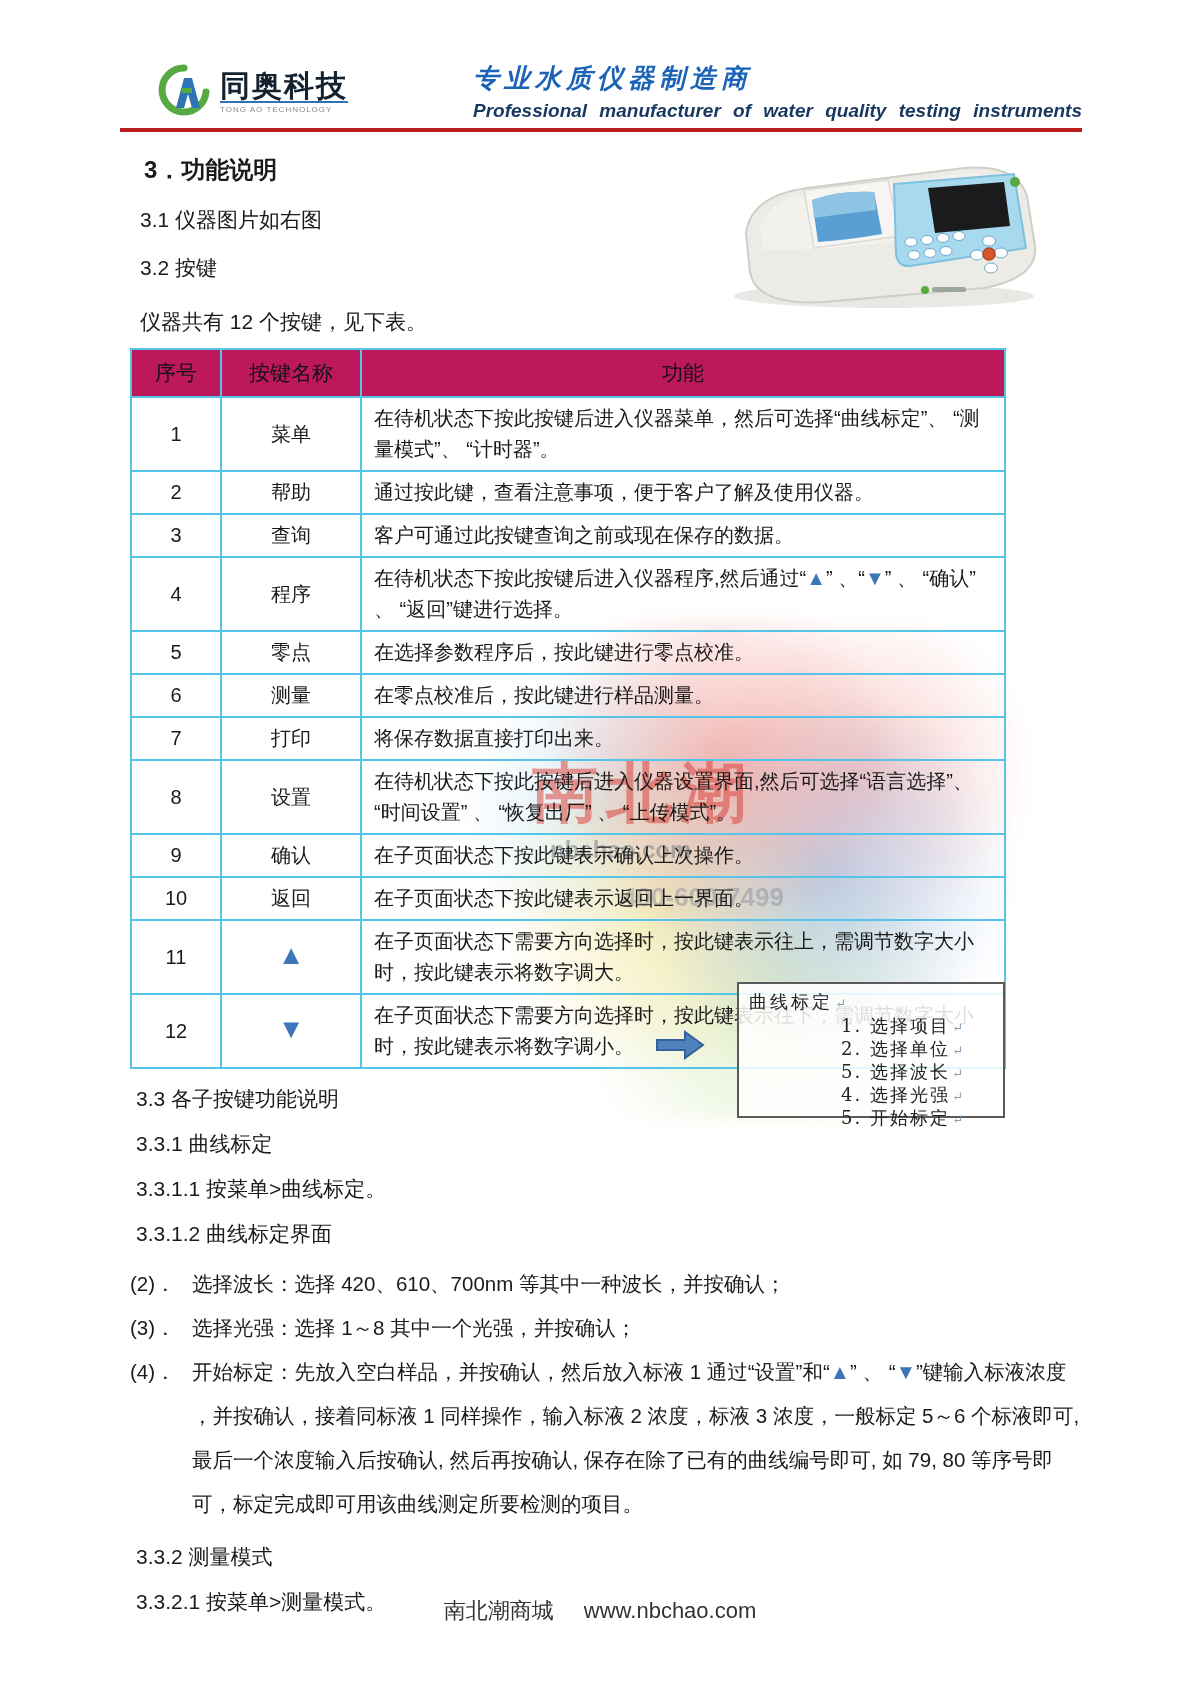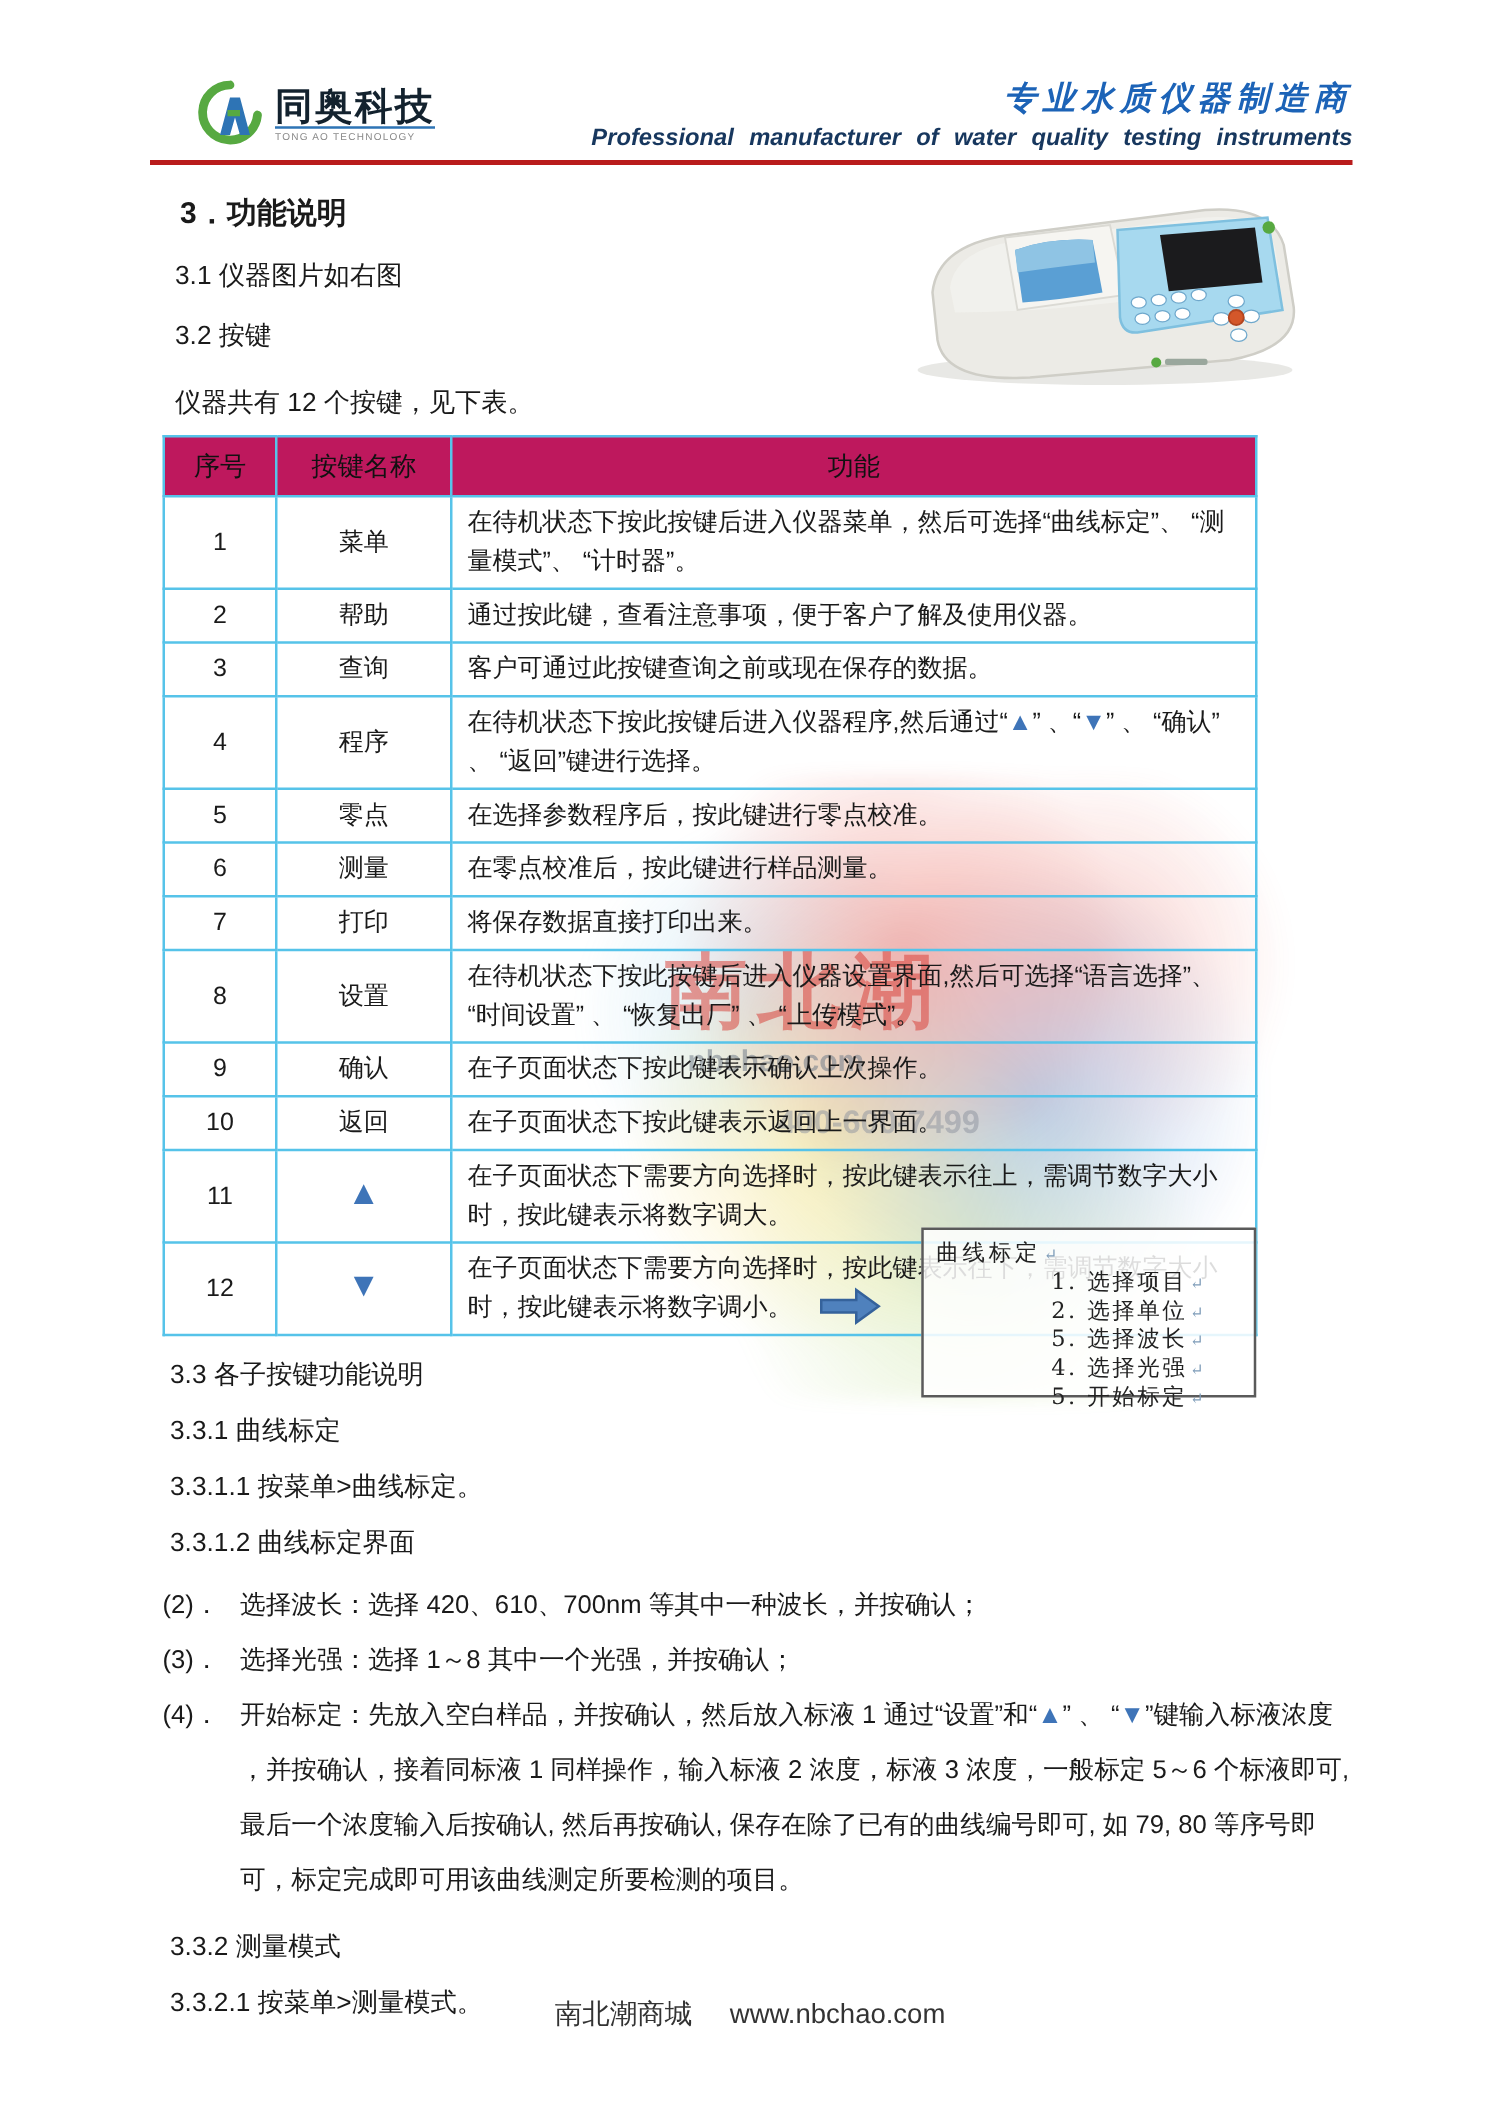--- a/index.html
+++ b/index.html
@@ -11,21 +11,21 @@
   
   .header {
     position:absolute; left:120px; right:118px; top:0; height:128px;
     border-bottom:4px solid #b91c1c;
     display:flex; align-items:flex-end; justify-content:space-between;
     z-index:2;
   }
   .logo-wrap { display:flex; align-items:center; gap:10px; padding-bottom:8px; margin-left:38px; }
   .logo-text-cn { font-size:30px; font-weight:bold; color:#13222e; letter-spacing:2px; line-height:30px; }
   .logo-text-en { font-size:8px; color:#8a8a8a; letter-spacing:1px; border-top:2px solid #2E74B5; padding-top:2px; }
-  .taglines { text-align:right; padding-bottom:6px; }
+  .taglines { padding-bottom:6px; }
   .tagline-cn {
     font-size:26px; font-weight:bold; font-style:italic; color:#1C63B7;
     letter-spacing:5px; font-family:"DejaVu Serif", serif;
   }
   .tagline-en {
     font-size:19px; font-weight:bold; font-style:italic; color:#17375E;
     word-spacing:7px; margin-top:4px;
   }
   
   .watermark { position:absolute; left:454px; top:620px; width:580px; height:500px; z-index:0; pointer-events:none; }

